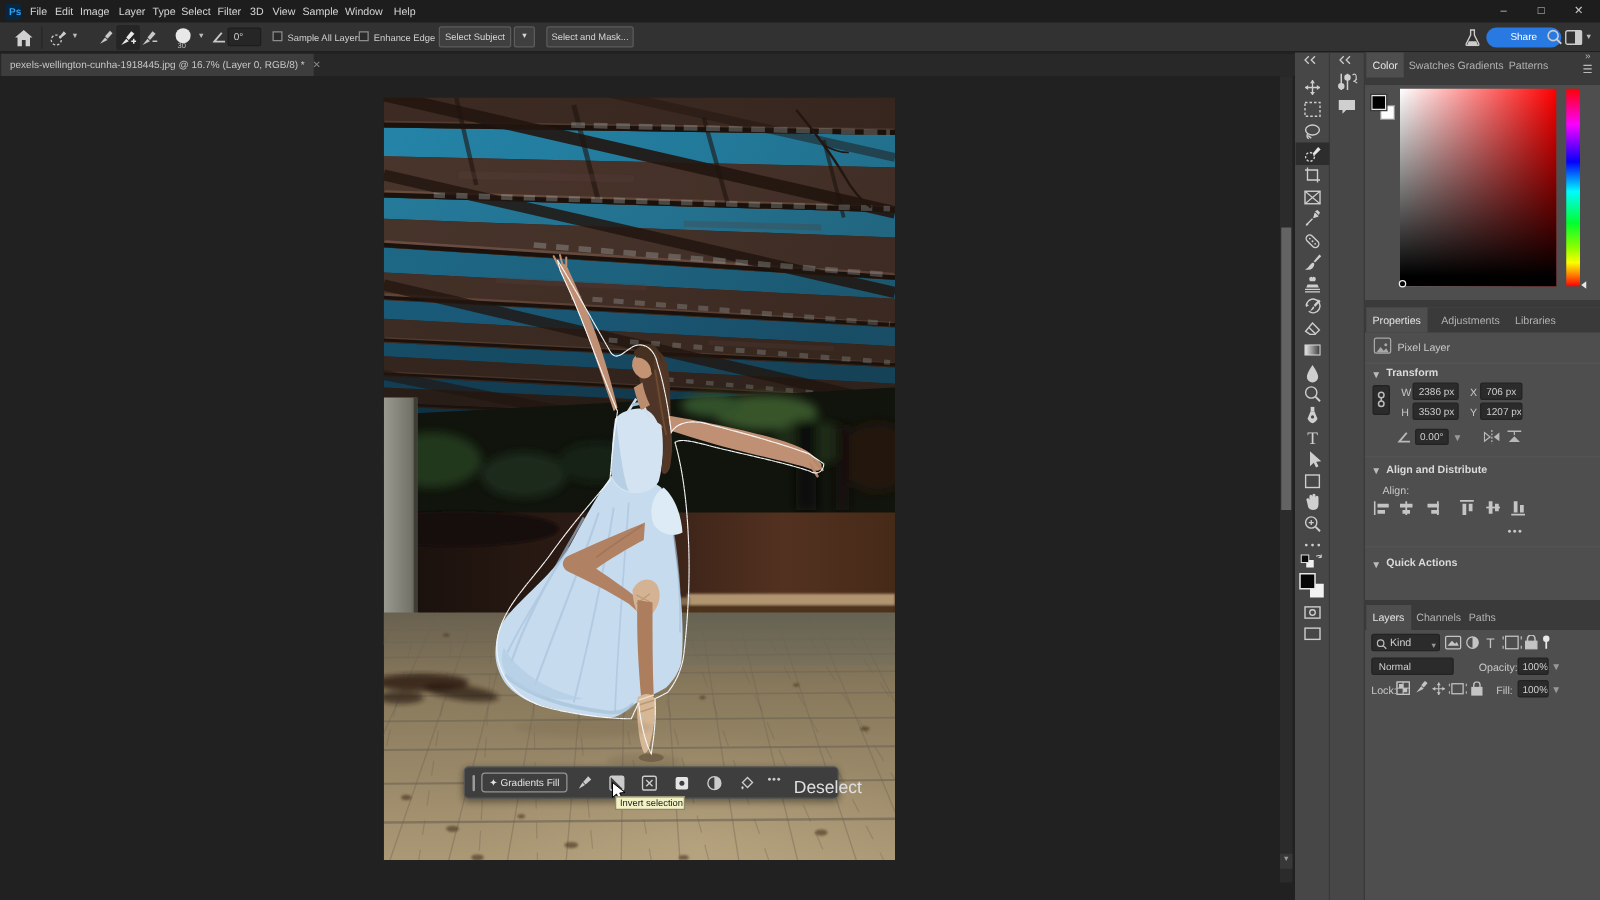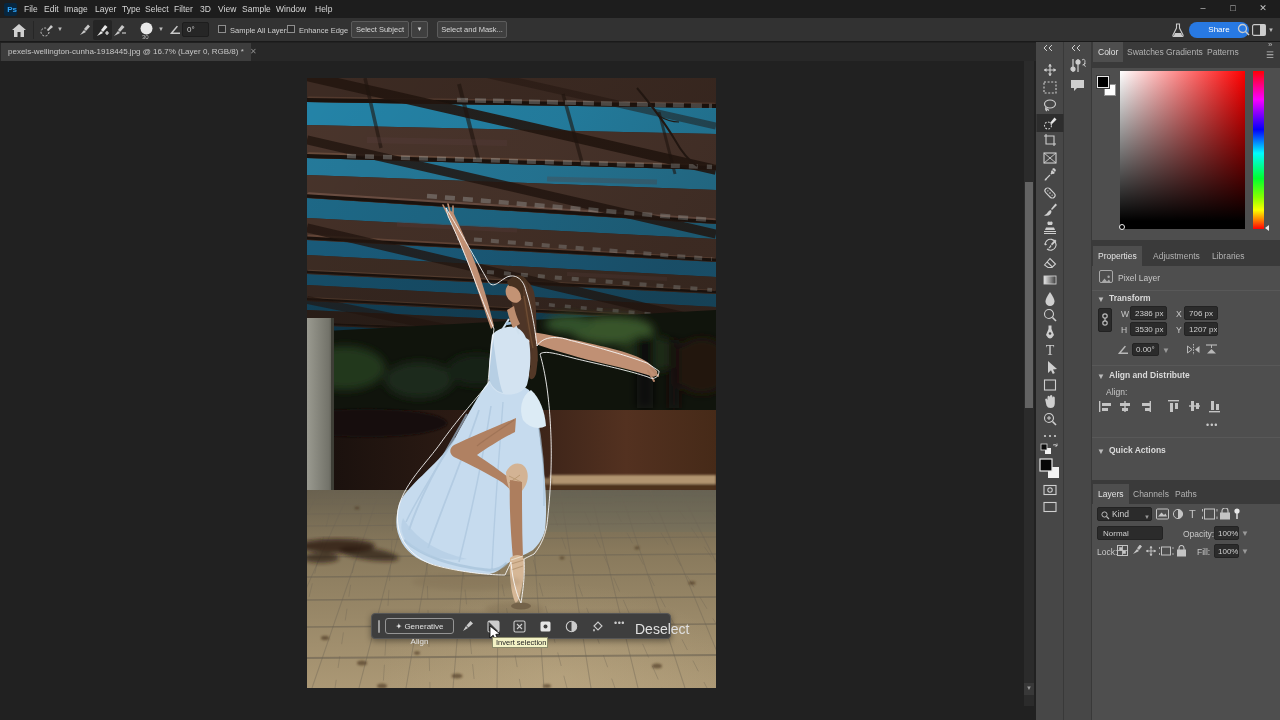--- a/index.html
+++ b/index.html
@@ -423,21 +423,21 @@
           C96,407 117,388 133,366
           C150,342 168,322 181,306
           C182,292 184,272 186,258
           L187,251 C177,228 163,188 151,160 L141,138 Z" stroke="#f8f8f8" stroke-dasharray="3 3"></path>
         <use href="#ants" stroke="#111" stroke-dasharray="3 3" stroke-dashoffset="3"></use>
       </g>
     </svg>
 
     <div class="abs" style="left:371px;top:552px;width:300px;height:26px;background:#3e3e3e;border:1px solid #565656;border-radius:4px;box-shadow:0 2px 6px rgba(0,0,0,0.4)">
       <div class="abs" style="left:6px;top:6px;width:2px;height:13px;background:#9a9a9a;border-radius:1px"></div>
-      <div class="abs" style="left:13px;top:4px;width:69px;height:16px;border:1px solid #959595;border-radius:3px;color:#e2e2e2;font-size:8px;line-height:15px;text-align:center">✦ Generative Align</div>
+      <div class="abs" style="left:13px;top:4px;width:69px;height:16px;border:1px solid #959595;border-radius:3px;color:#e2e2e2;font-size:8px;line-height:15px;text-align:center">✦ Gradients Fill</div>
       <svg class="abs" style="left:89px;top:6px" width="13" height="13" viewBox="0 0 13 13">
         <path d="M2 11 L5 6 L7 8 Z" fill="#cccccc"></path>
           <path d="M5.5 5.5 L9.5 1 L12 3.5 L7.5 7.5 Z" fill="#cccccc"></path>
       </svg>
       <svg class="abs" style="left:115px;top:6px" width="13" height="13" viewBox="0 0 13 13">
         <rect x="1" y="1" width="11" height="11" rx="1.5" fill="none" stroke="#ccc" stroke-width="1.1"></rect>
         <path d="M1 1 L12 1 L12 12 Z" fill="#ccc"></path>
       </svg>
       <svg class="abs" style="left:141px;top:6px" width="13" height="13" viewBox="0 0 13 13">
         <rect x="1" y="1" width="11" height="11" rx="1.5" fill="none" stroke="#ccc" stroke-width="1.1"></rect>

